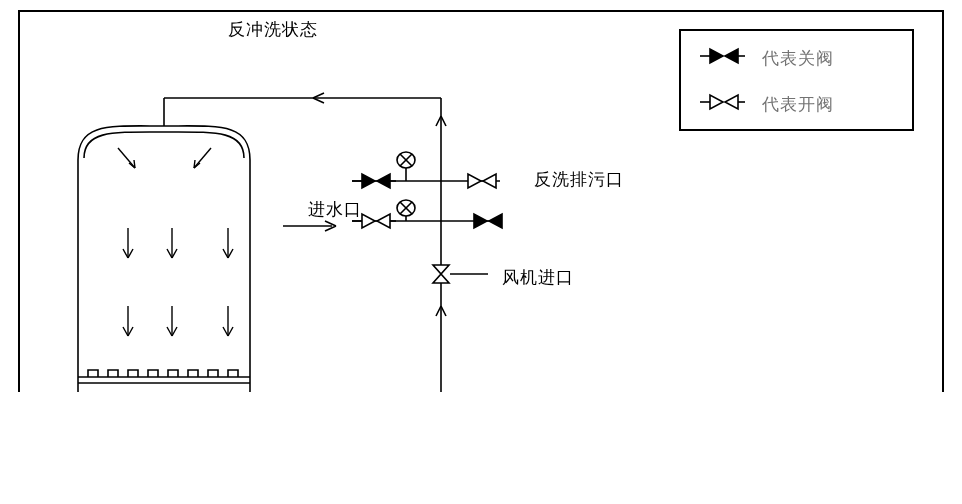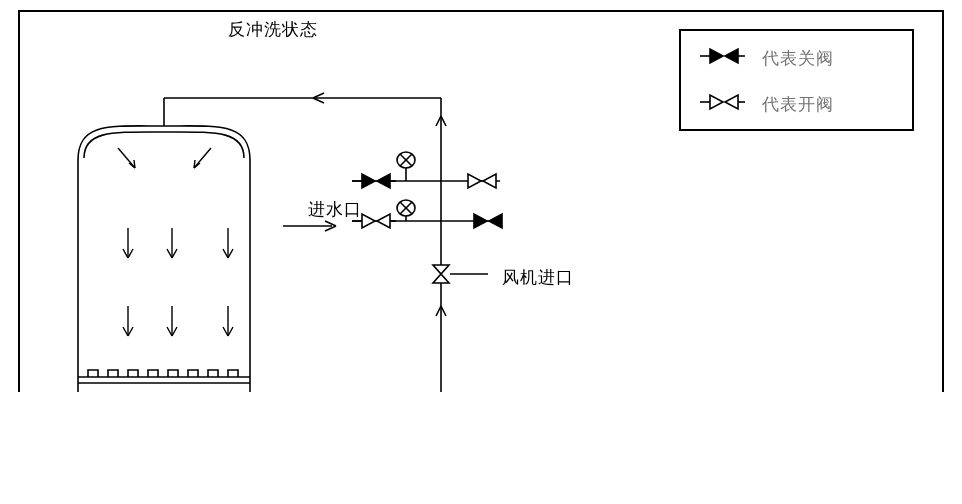--- a/index.html
+++ b/index.html
@@ -233,19 +233,20 @@
         <polygon points="710,95 710,109 723,102" fill="#fff" stroke="#000"></polygon>
         <polygon points="738,95 738,109 725,102" fill="#fff" stroke="#000"></polygon>
         <line x1="738" y1="102" x2="745" y2="102"></line>
       </g>
 
     </g>
   </svg>
 
   <div class="label" id="title">反冲洗状态</div>
   <div class="label" id="label-inlet">进水口</div>
+  <div class="label" id="label-backwash-drain">反洗排污口</div>
   <div class="label" id="label-fan-inlet">风机进口</div>
 
   <div id="legend-box"></div>
   <div class="legend-label" id="legend-label-closed">代表关阀</div>
   <div class="legend-label" id="legend-label-open">代表开阀</div>
 
 </div>
 
 </body></html>

